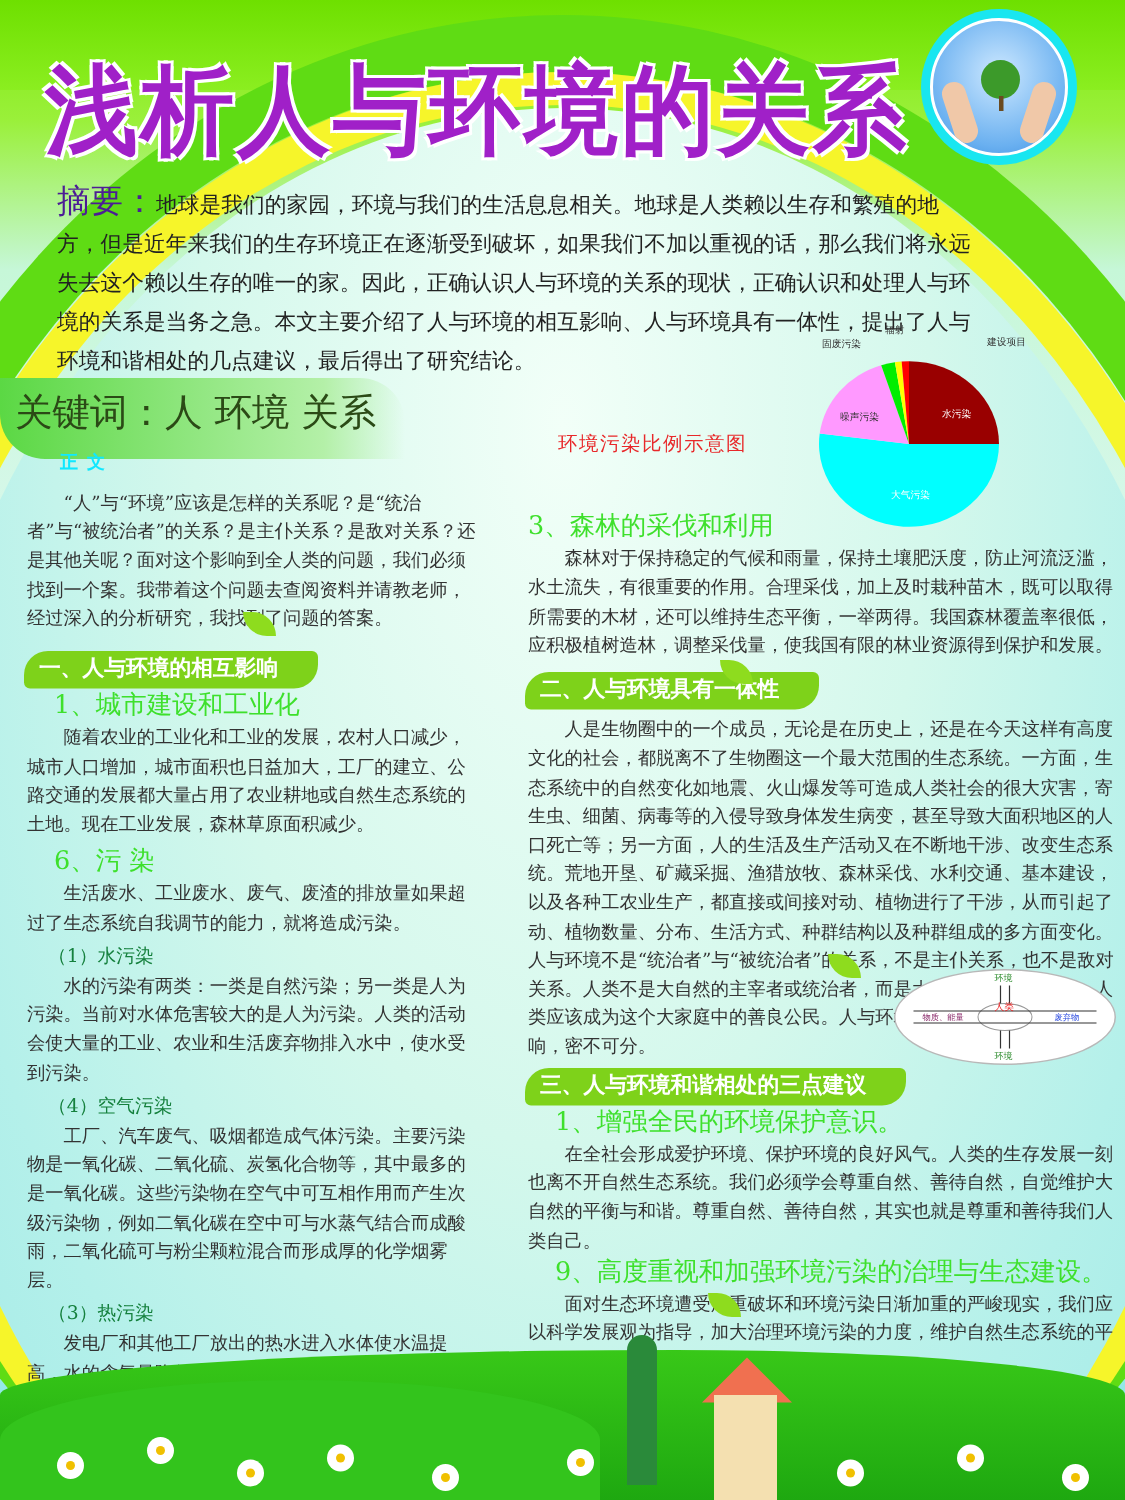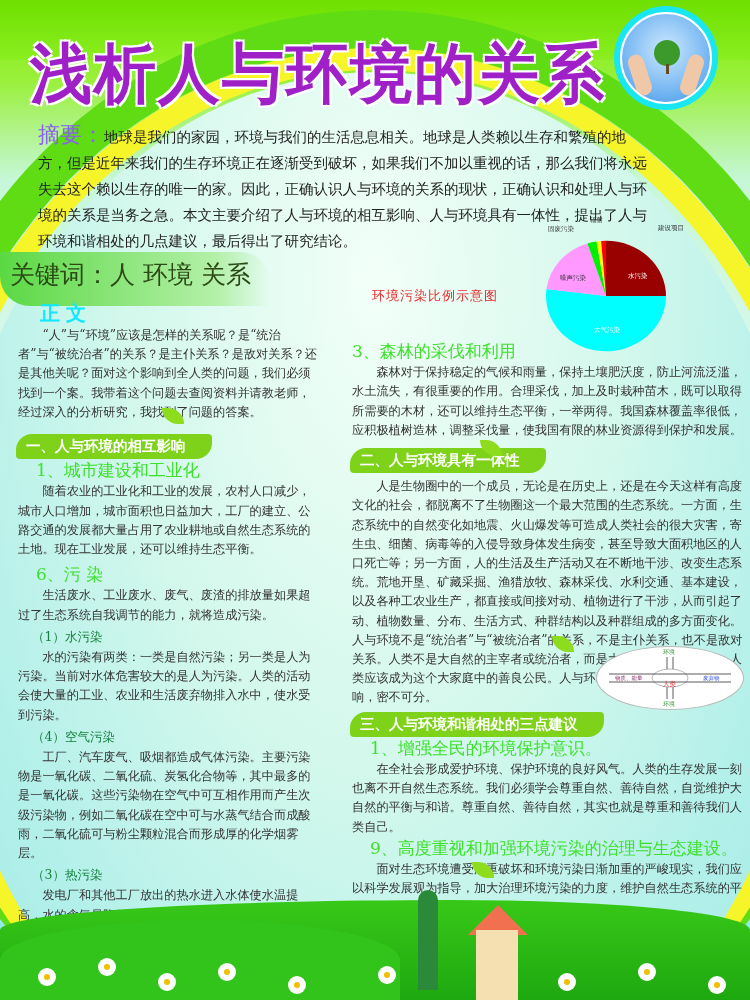--- a/index.html
+++ b/index.html
@@ -9,24 +9,24 @@
   .arc-yellow{position:absolute;left:-90px;top:48px;width:930px;height:1080px;border-radius:50%;border:22px solid #f6f52a;border-bottom-color:transparent;box-sizing:border-box;}
   .inner{position:absolute;left:-60px;top:72px;width:870px;height:1060px;border-radius:50%;background:radial-gradient(ellipse at 50% 20%,#f2fff8 0%,#d4f8ec 40%,#b4f0ea 70%,#9ae8e6 100%);}
   .topband{position:absolute;left:0;top:0;width:750px;height:60px;background:linear-gradient(180deg,#6ee000,#8bee20);}
   .title{position:absolute;left:30px;top:32px;font-family:"DejaVu Sans",sans-serif;font-weight:bold;font-size:62px;color:#a020c8;letter-spacing:2px;text-shadow:2px 2px 0 #fff,-2px -2px 0 #fff,2px -2px 0 #fff,-2px 2px 0 #fff;transform:scaleY(1.05);}
   .globe{position:absolute;left:614px;top:6px;width:104px;height:104px;border-radius:50%;background:#19e6f0;display:flex;align-items:center;justify-content:center;}
   .globe-in{width:88px;height:88px;border-radius:50%;border:2px solid #fff;background:radial-gradient(circle at 50% 40%,#cde8ff 0%,#6ab0f0 70%,#3c8ee0 100%);position:relative;overflow:hidden;}
   .tree{position:absolute;left:32px;top:26px;width:26px;height:26px;border-radius:50%;background:#3c9a2a;}
   .trunk{position:absolute;left:44px;top:50px;width:3px;height:10px;background:#6a4a20;}
   .hand{position:absolute;top:40px;width:16px;height:42px;background:#f0c8a8;border-radius:8px;}
   .abstract{position:absolute;left:38px;top:122px;width:610px;font-size:14.5px;line-height:26px;color:#222;text-indent:0;}
-  .abstract .lbl{font-size:22px;color:#8b5cf6;}
+  .abstract .lbl{font-size:22px;color:#4c1d95;}
   .kw-band{position:absolute;left:0;top:252px;width:270px;height:54px;background:linear-gradient(90deg,#5bd844,#b4f0a8 80%,rgba(180,240,168,0));border-radius:0 30px 0 30px;}
   .kw{position:absolute;left:10px;top:258px;font-size:25px;color:#2b4a16;}
-  .zhengwen{position:absolute;left:40px;top:300px;font-family:"DejaVu Sans",sans-serif;font-weight:bold;font-size:20px;color:#10e8ff;letter-spacing:6px;}
+  .zhengwen{position:absolute;left:40px;top:300px;font-family:"DejaVu Sans",sans-serif;font-weight:bold;font-size:12px;color:#10e8ff;letter-spacing:6px;}
   .col{position:absolute;font-size:12.2px;line-height:19.2px;color:#333;}
   .p{text-indent:2em;margin:0;}
   .sect{display:inline-block;background:#7ed21a;color:#fff;font-family:"DejaVu Sans",sans-serif;font-weight:bold;font-size:14.5px;padding:3px 26px 3px 10px;border-radius:16px 4px 16px 4px;position:relative;margin:4px 0 0 -2px;}
   .leaf{position:absolute;width:22px;height:16px;background:#8edc1e;border-radius:0 16px 0 16px;}
   .sub{color:#3ee02c;font-size:17px;margin:2px 0 2px 18px;}
   .red{color:#15803d;font-size:12.5px;margin:2px 0 2px 14px;}
   .pie-label{position:absolute;font-size:6.5px;color:#333;}
   .pie-title{position:absolute;left:372px;top:287px;font-size:13px;color:#e8282a;letter-spacing:1px;}
   .diag{position:absolute;left:596px;top:646px;width:146px;height:62px;border-radius:50%;background:#fff;border:1px solid #b8b8b8;}
   .ground{position:absolute;left:0;top:900px;width:750px;height:100px;background:linear-gradient(180deg,#38c818,#1ea810);border-radius:60% 40% 0 0/30% 30% 0 0;}
@@ -81,21 +81,21 @@
 <div class="pie-label" style="left:614px;top:224px;padding-left:44px;">建设项目</div>
 <div class="pie-label" style="left:560px;top:274px;">噪声污染</div>
 <div class="pie-label" style="left:628px;top:272px;color:#fff;">水污染</div>
 <div class="pie-label" style="left:594px;top:326px;color:#fff;">大气污染</div>
 <div class="pie-title">环境污染比例示意图</div>
 
 <div class="col" style="left:18px;top:326px;width:302px;">
   <p class="p">“人”与“环境”应该是怎样的关系呢？是“统治者”与“被统治者”的关系？是主仆关系？是敌对关系？还是其他关呢？面对这个影响到全人类的问题，我们必须找到一个案。我带着这个问题去查阅资料并请教老师，经过深入的分析研究，我找到了问题的答案。</p>
   <div class="sect" style="margin-top:12px;">一、人与环境的相互影响</div>
   <div class="sub">1、城市建设和工业化</div>
-  <p class="p">随着农业的工业化和工业的发展，农村人口减少，城市人口增加，城市面积也日益加大，工厂的建立、公路交通的发展都大量占用了农业耕地或自然生态系统的土地。现在工业发展，还可以维持生态平衡。</p>
+  <p class="p">随着农业的工业化和工业的发展，农村人口减少，城市人口增加，城市面积也日益加大，工厂的建立、公路交通的发展都大量占用了农业耕地或自然生态系统的土地。现在工业发展，森林草原面积减少。</p>
   <div class="sub" style="margin-top:6px;">6、污 染</div>
   <p class="p">生活废水、工业废水、废气、废渣的排放量如果超过了生态系统自我调节的能力，就将造成污染。</p>
   <div class="red">（1）水污染</div>
   <p class="p">水的污染有两类：一类是自然污染；另一类是人为污染。当前对水体危害较大的是人为污染。人类的活动会使大量的工业、农业和生活废弃物排入水中，使水受到污染。</p>
   <div class="red">（4）空气污染</div>
   <p class="p">工厂、汽车废气、吸烟都造成气体污染。主要污染物是一氧化碳、二氧化硫、炭氢化合物等，其中最多的是一氧化碳。这些污染物在空气中可互相作用而产生次级污染物，例如二氧化碳在空中可与水蒸气结合而成酸雨，二氧化硫可与粉尘颗粒混合而形成厚的化学烟雾层。</p>
   <div class="red">（3）热污染</div>
   <p class="p">发电厂和其他工厂放出的热水进入水体使水温提高，水的含氧量降低。因此水生动物的生存受到威胁，它们可因此而窒息、死亡。最近我在电视新闻中看到有些地方河里的鱼有时候大量死亡，我想其中一个“凶手”大概就是热污染吧！</p>
   <div class="red">（4）农药污染</div>
   
@@ -123,21 +123,21 @@
     <ellipse cx="73" cy="31" rx="18" ry="9" fill="none" stroke="#999" stroke-width="0.7"></ellipse>
     <line x1="12" y1="27" x2="134" y2="27" stroke="#333" stroke-width="0.8"></line>
     <line x1="12" y1="35" x2="134" y2="35" stroke="#333" stroke-width="0.8"></line>
     <line x1="70" y1="10" x2="70" y2="22" stroke="#333" stroke-width="0.8"></line>
     <line x1="76" y1="10" x2="76" y2="22" stroke="#333" stroke-width="0.8"></line>
     <line x1="70" y1="40" x2="70" y2="52" stroke="#333" stroke-width="0.8"></line>
     <line x1="76" y1="40" x2="76" y2="52" stroke="#333" stroke-width="0.8"></line>
   </svg>
   <span style="position:absolute;left:66px;top:1px;font-size:6px;color:#2a8a2a;">环境</span>
   <span style="position:absolute;left:66px;top:53px;font-size:6px;color:#2a8a2a;">环境</span>
-  <span style="position:absolute;left:66px;top:33px;font-size:6.5px;color:#e82020;">人类</span>
+  <span style="position:absolute;left:66px;top:20px;font-size:6.5px;color:#e82020;">人类</span>
   <span style="position:absolute;left:18px;top:28px;font-size:5.5px;color:#8a2a6a;">物质、能量</span>
   <span style="position:absolute;left:106px;top:28px;font-size:5.5px;color:#2a4ae0;">废弃物</span>
 </div>
 
 <div class="leaf" style="left:162px;top:408px;"></div>
 <div class="leaf" style="left:480px;top:440px;"></div>
 <div class="leaf" style="left:552px;top:636px;"></div>
 <div class="leaf" style="left:472px;top:862px;"></div>
 
 <div class="ground"></div>

